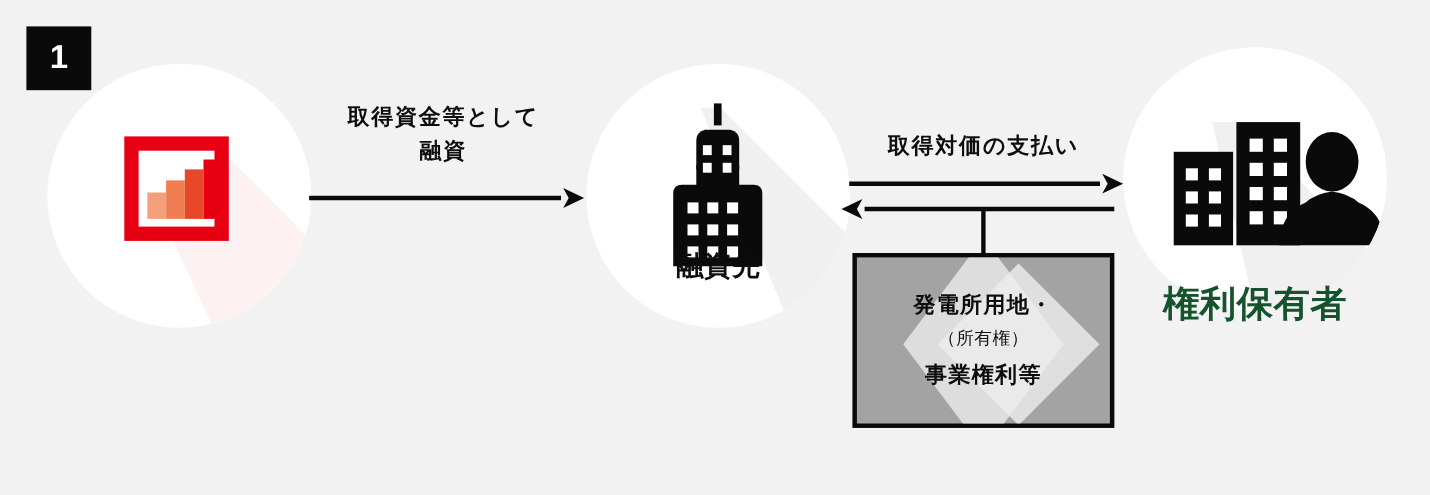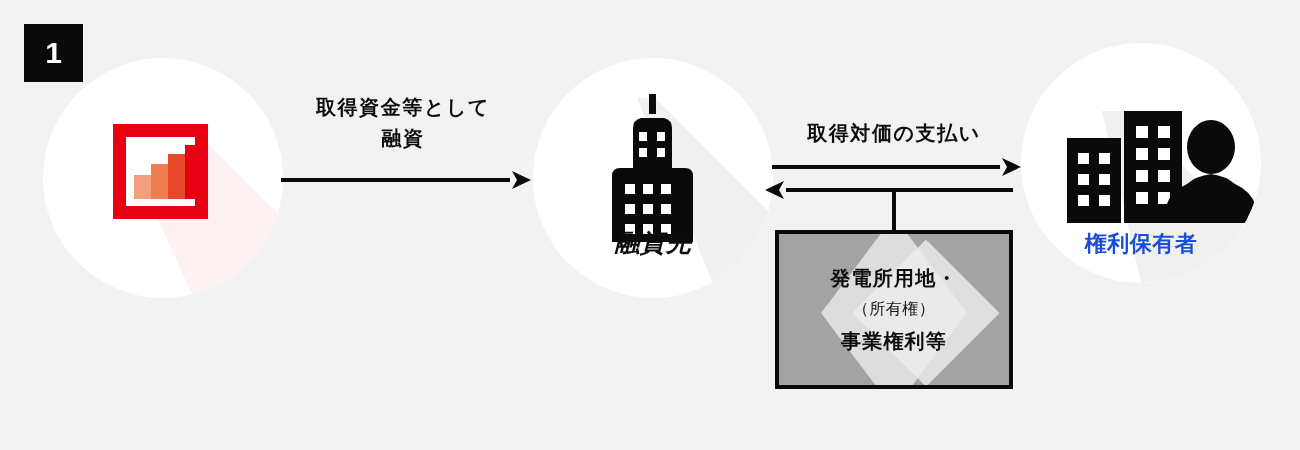--- a/index.html
+++ b/index.html
@@ -69,37 +69,36 @@
     text-align: center;
     line-height: 1.28;
     white-space: nowrap;
   }
   .caption .cap-main {
     display: block;
     font-size: 25px;
     font-weight: 700;
     letter-spacing: 0.5px;
     color: #0d0d0d;
-    font-style: italic;
   }
   .caption .cap-sub {
     display: block;
     font-size: 16.5px;
     font-weight: 400;
     letter-spacing: 0.2px;
     color: #131313;
     margin-top: 6px;
   }
   .caption .cap-line2 {
     display: block;
-    font-size: 22px;
+    font-size: 33px;
     font-weight: 700;
     letter-spacing: 0.5px;
-    color: #1d4ed8;
-    margin-top: 3px;
+    color: #14532d;
+    margin-top: 28px;
   }
 
   
   .arrow-label {
     position: absolute;
     text-align: center;
     font-size: 20px;
     font-weight: 700;
     letter-spacing: 1.6px;
     line-height: 1.55;

